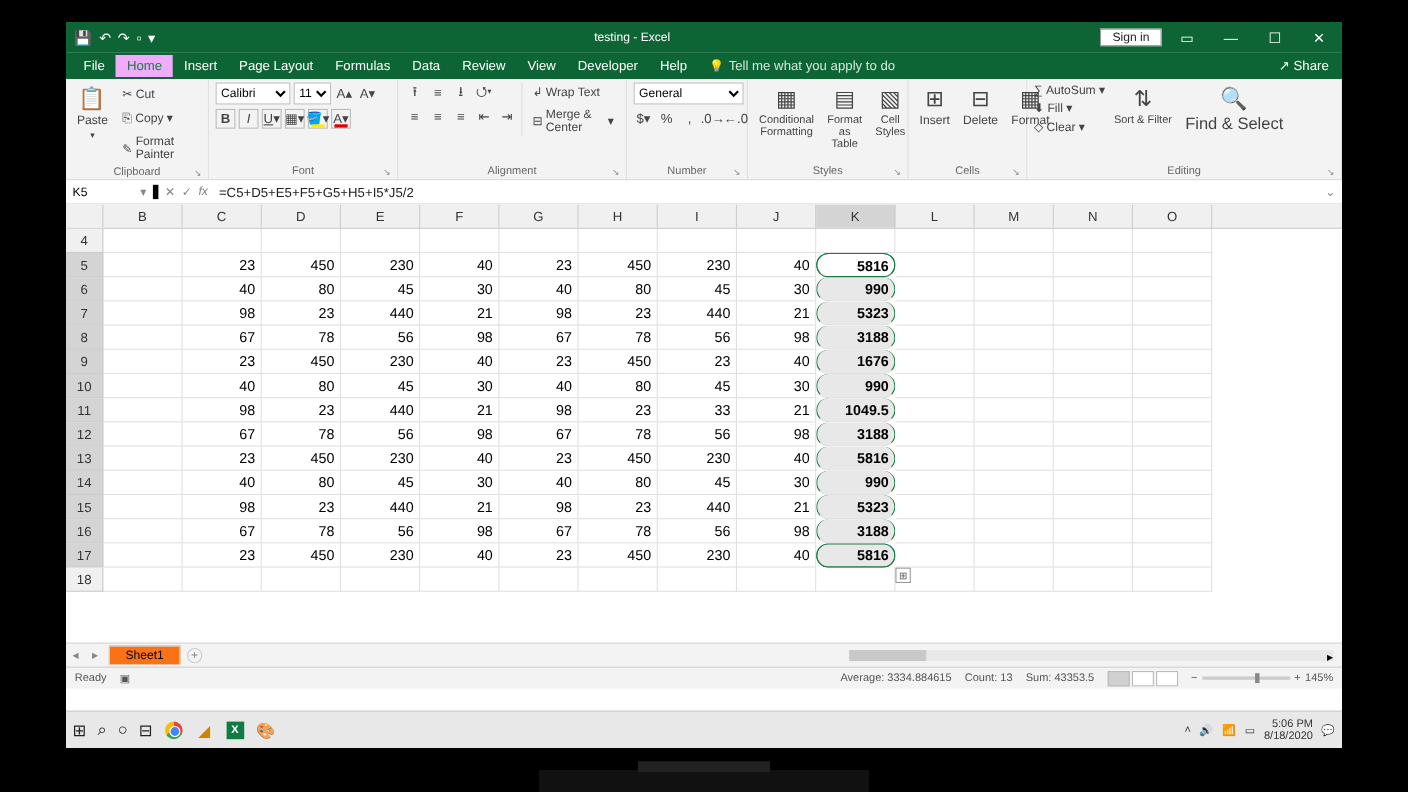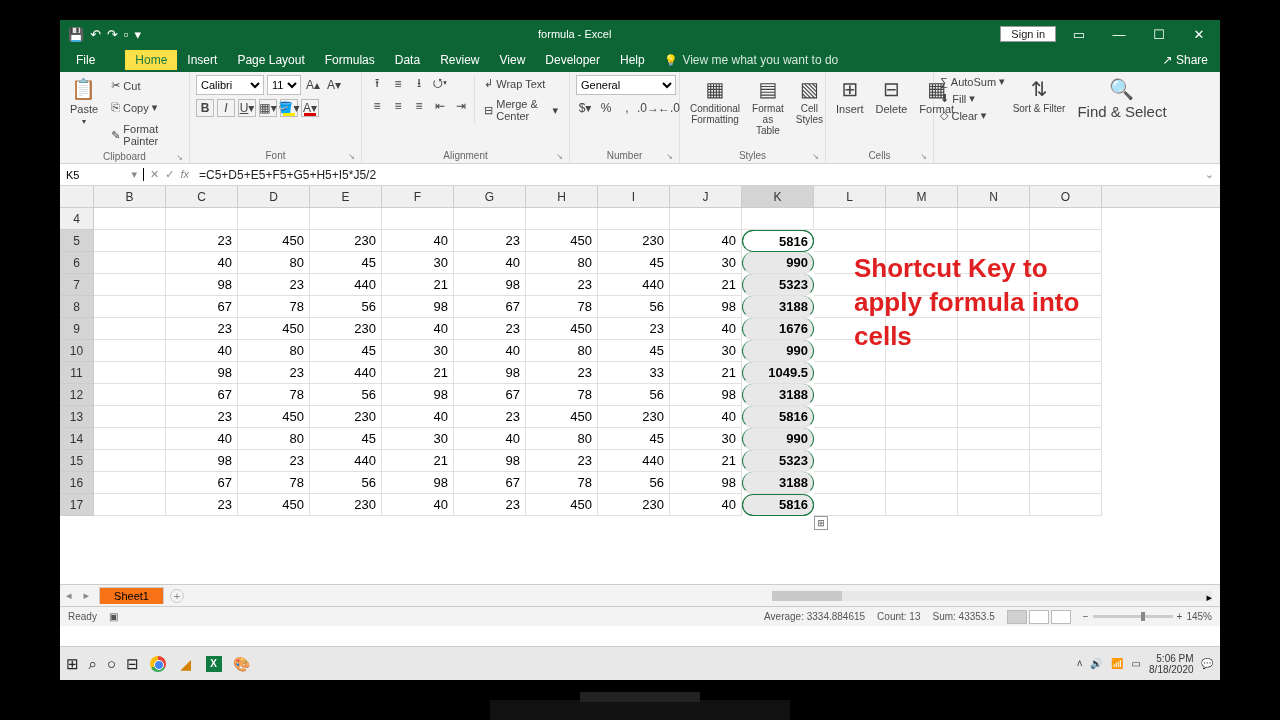--- a/index.html
+++ b/index.html
@@ -12,21 +12,21 @@
 .titlebar { height:28px; background:#0d6535; color:#fff; display:flex; align-items:center; font-size:11px; }
 .titlebar .qa { display:flex; gap:6px; padding:0 8px; align-items:center;}
 .titlebar .qa span { font-size:13px; cursor:default;}
 .titlebar .title { flex:1; text-align:center; }
 .titlebar .right { display:flex; align-items:center; gap:6px; padding-right:4px;}
 .signin { background:#fff; color:#222; padding:1px 10px; font-size:11px; border:1px solid #999;}
 .winbtn { width:34px; text-align:center; font-size:13px; cursor:default;}
 
 .menubar { height:24px; background:#0d6535; display:flex; align-items:center; color:#fff; font-size:12px; padding-left:6px;}
 .menubar .tab { padding:3px 10px; cursor:default;}
-.menubar .tab.active { background:#fde047; color:#1a7a44;margin-left:20px;}
+.menubar .tab.active { background:#f0abfc; color:#1a7a44;}
 .menubar .spacer{flex:1;}
 .menubar .share{padding-right:12px;}
 .menubar .tell{display:flex;align-items:center;gap:4px;color:#d4e8dc;}
 .menubar .tell::before{content:"💡";font-size:11px;}
 
 .ribbon { height:92px; background:#f3f3f3; border-bottom:1px solid #d4d4d4; display:flex; font-size:11px; color:#444;}
 .rgroup { border-right:1px solid #e0e0e0; padding:3px 6px 0 6px; display:flex; flex-direction:column; }
 .rgroup .body { flex:1; display:flex; align-items:flex-start; gap:4px;}
 .rgroup .label { text-align:center; color:#666; font-size:10px; padding:2px 0 2px 0; position:relative;}
 .rgroup .label::after{content:"↘";position:absolute;right:0;bottom:2px;font-size:8px;color:#888;}
@@ -34,21 +34,21 @@
 .bigbtn .ico{ font-size:20px;}
 .row { display:flex; gap:3px; align-items:center;}
 .col { display:flex; flex-direction:column; gap:3px;}
 .smallbtn{ border:1px solid transparent; padding:1px 4px; font-size:11px; display:flex; align-items:center; gap:3px; cursor:default;}
 select.small,input.small{font-size:11px;height:20px;border:1px solid #c0c0c0;background:#fff;}
 .sq { width:18px;height:18px;border:1px solid transparent;display:flex;align-items:center;justify-content:center;font-size:12px;cursor:default;}
 .sq.bord{border:1px solid #bbb;}
 .autosum{display:flex;align-items:center;gap:3px;}
 
 .namebox-row { height:22px; border-bottom:1px solid #d4d4d4; display:flex; align-items:center; font-size:11px; background:#fff;}
-.namebox { width:84px; border-right:1px solid #000000; padding:0 6px; display:flex; align-items:center; justify-content:space-between;}
+.namebox { width:84px; border-right:5px solid #000000; padding:0 6px; display:flex; align-items:center; justify-content:space-between;}
 .fxbtns{display:flex;gap:6px;padding:0 6px;color:#888;}
 .fxbtns span{cursor:default;}
 .formula-input{flex:1;padding:0 4px;font-size:12px;color:#222;}
 
 .grid-area { height:398px; display:flex; background:#fff; overflow:hidden;}
 .colheads { height:22px; display:flex; background:#f0f0f0; border-bottom:1px solid #ccc;}
 .corner{width:34px;border-right:1px solid #ccc;background:#f0f0f0;}
 .ch { border-right:1px solid #ccc; text-align:center; font-size:12px; line-height:22px; color:#333;}
 .ch.sel{background:#d4d4d4;}
 .rh { width:34px; border-right:1px solid #ccc; border-bottom:1px solid #ccc; background:#f0f0f0; text-align:center; font-size:12px; color:#333; line-height:22px;}
@@ -101,42 +101,42 @@
 <div class="screen">
 
 <div class="titlebar">
   <div class="qa">
     <span>💾</span>
     <span>↶</span>
     <span>↷</span>
     <span>▫</span>
     <span>▾</span>
   </div>
-  <div class="title">formula  -  Excel</div>
+  <div class="title">testing  -  Excel</div>
   <div class="right">
     <div class="signin">Sign in</div>
     <span class="winbtn">▭</span>
     <span class="winbtn">—</span>
     <span class="winbtn">☐</span>
     <span class="winbtn close">✕</span>
   </div>
 </div>
 
 <div class="menubar">
   <div class="tab">File</div>
   <div class="tab active">Home</div>
   <div class="tab">Insert</div>
   <div class="tab">Page Layout</div>
   <div class="tab">Formulas</div>
   <div class="tab">Data</div>
   <div class="tab">Review</div>
   <div class="tab">View</div>
   <div class="tab">Developer</div>
   <div class="tab">Help</div>
-  <div class="tab tell">View me what you want to do</div>
+  <div class="tab tell">Tell me what you apply to do</div>
   <div class="spacer"></div>
   <div class="share">↗ <span>Share</span></div>
 </div>
 
 <div class="ribbon">
   <div class="rgroup" style="width:130px;">
     <div class="body">
       <div class="bigbtn">
               <span class="ico">📋</span>
               <span>Paste</span>
@@ -259,20 +259,21 @@
       </div>
       <div class="bigbtn">
               <span class="ico">⇅</span>
               <span style="font-size:10px;text-align:center;">Sort &amp; Filter</span>
             </div>
       <div class="bigbtn">
               <span class="ico">🔍</span>
               <span style="font-size:15px;text-align:center;">Find &amp; Select</span>
             </div>
     </div>
+    <div class="label">Editing</div>
   </div>
 </div>
 
 <div class="namebox-row">
   <div class="namebox">
           <span>K5</span>
           <span style="color:#888;">▾</span>
         </div>
   <div class="fxbtns">
     <span>✕</span>
@@ -533,22 +534,38 @@
             <div class="cell w-G">23</div>
             <div class="cell w-H">450</div>
             <div class="cell w-I">230</div>
             <div class="cell w-J">40</div>
             <div class="cell w-K bold selrange selborder" style="border-left: 1.5px solid rgb(26, 122, 68); border-right: 1.5px solid rgb(26, 122, 68); border-bottom: 1.5px solid rgb(26, 122, 68);">5816</div>
             <div class="cell w-L"></div>
             <div class="cell w-M"></div>
             <div class="cell w-N"></div>
             <div class="cell w-O"></div>
           </div>
+          <div class="row-g">
+            <div class="rh">18</div>
+            <div class="cell w-B"></div>
+            <div class="cell w-C"></div>
+            <div class="cell w-D"></div>
+            <div class="cell w-E"></div>
+            <div class="cell w-F"></div>
+            <div class="cell w-G"></div>
+            <div class="cell w-H"></div>
+            <div class="cell w-I"></div>
+            <div class="cell w-J"></div>
+            <div class="cell w-K"></div>
+            <div class="cell w-L"></div>
+            <div class="cell w-M"></div>
+            <div class="cell w-N"></div>
+            <div class="cell w-O"></div>
+          </div>
         </div>
-  <div class="overlay-text" style="top:66px;left:794px;width:230px;">Shortcut Key to apply formula into cells</div>
   <div class="fillhandle" style="top:330px;left:754px;">⊞</div>
 </div>
 
 <div class="sheet-tabs">
   <span class="nav">◂</span>
   <span class="nav">▸</span>
   <div class="tab">Sheet1</div>
   <div class="add">+</div>
   <div class="scroll">
           <div class="hscroll">

